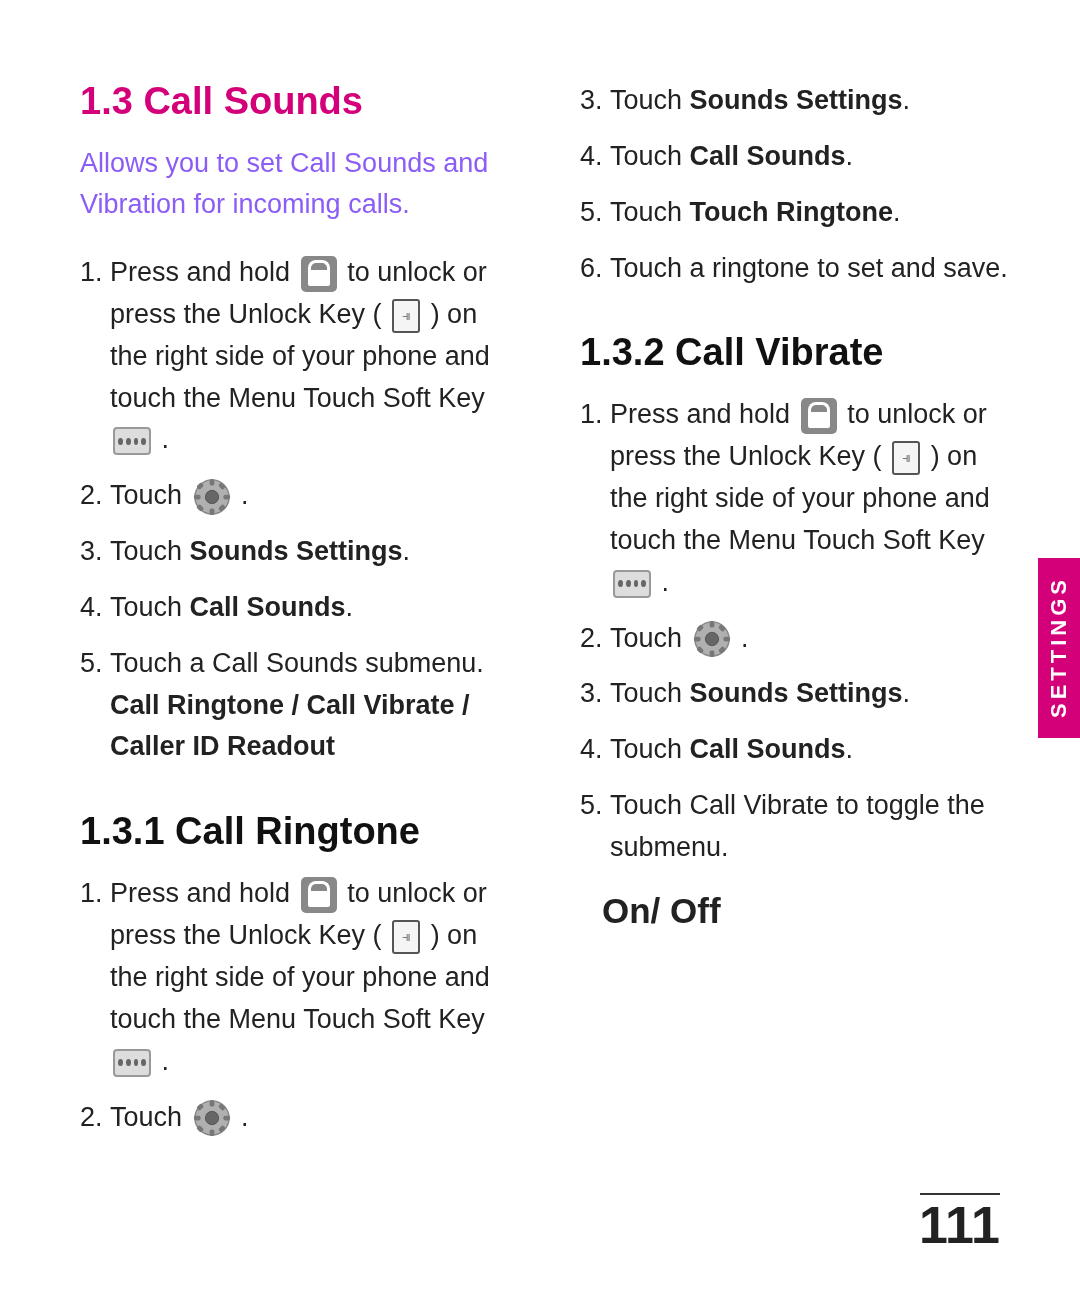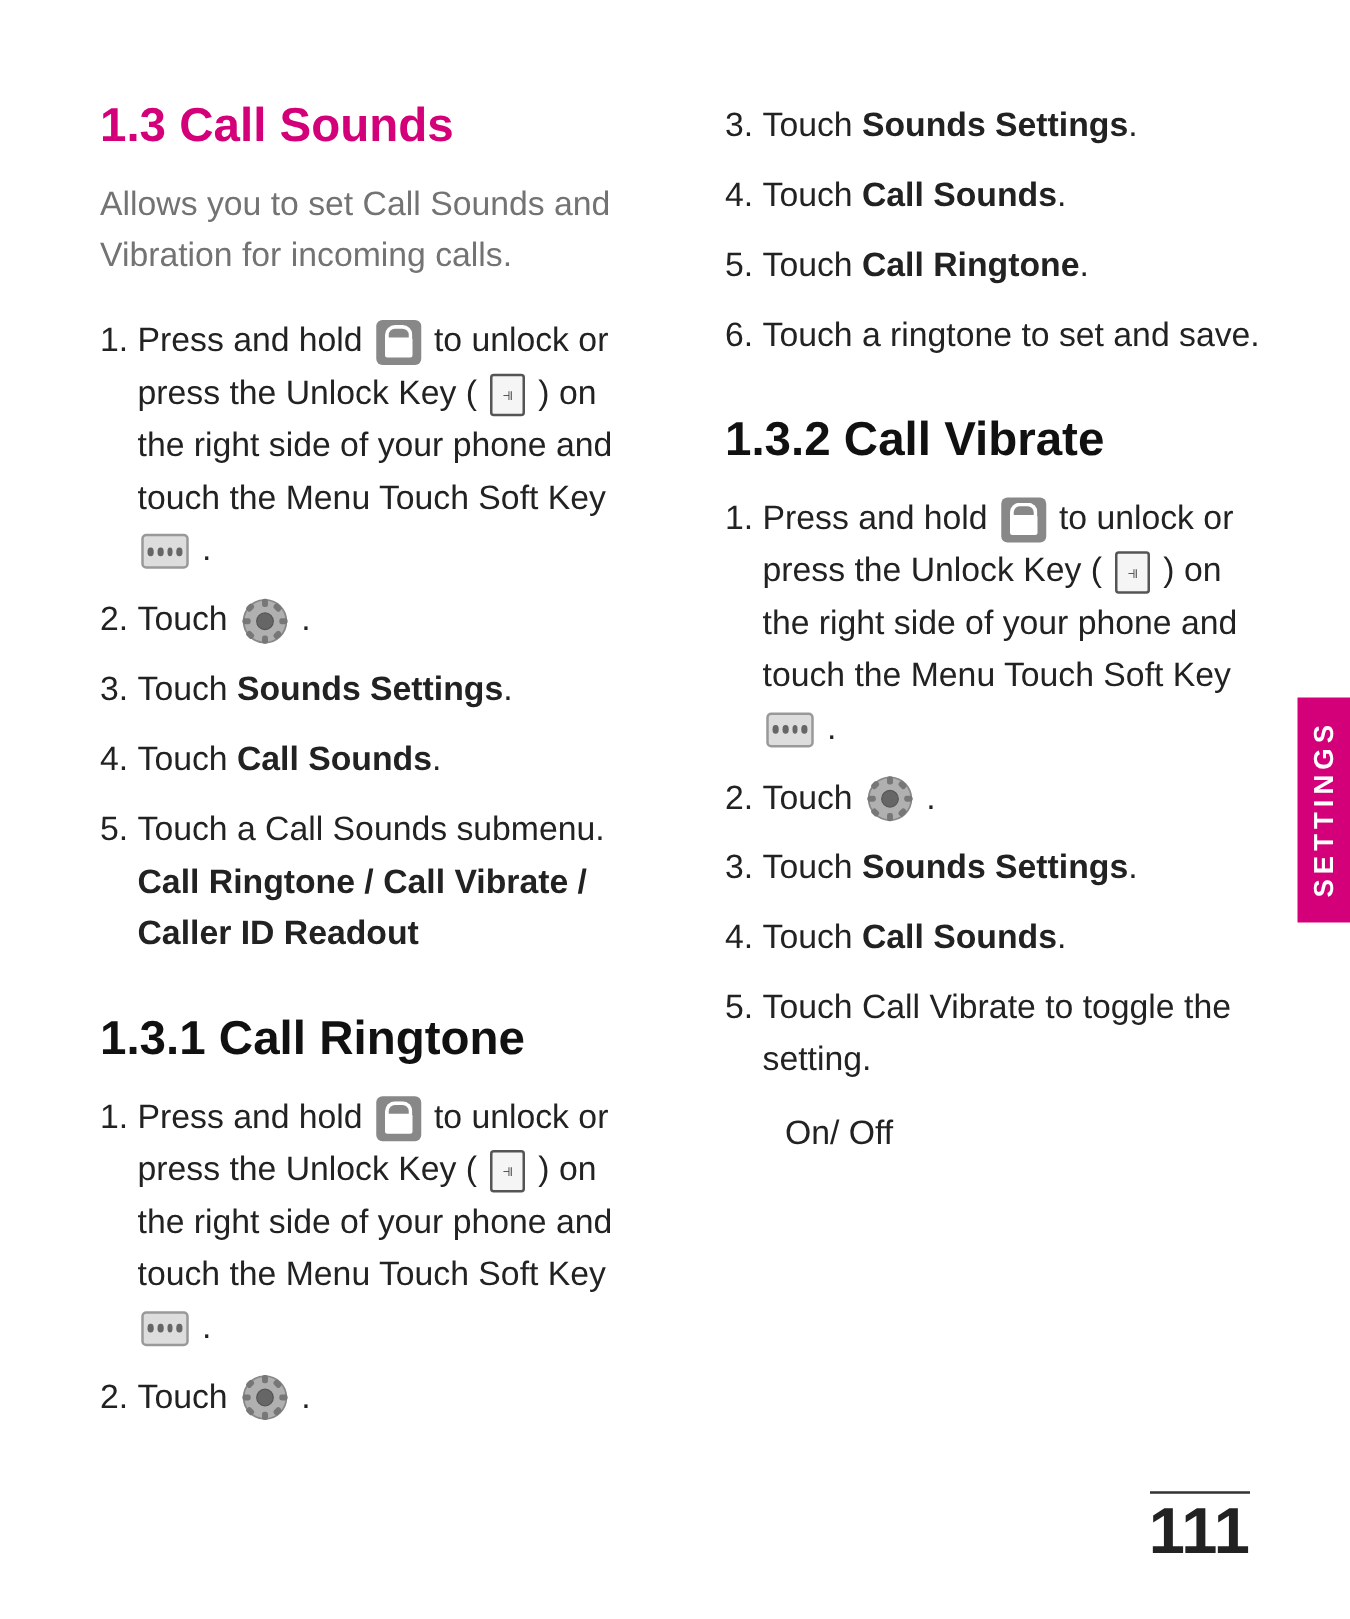--- a/index.html
+++ b/index.html
@@ -43,21 +43,21 @@
       color: #d4007a;
       font-size: 38px;
       font-weight: bold;
       margin-bottom: 20px;
     }
 
     .intro-text {
       font-size: 27px;
       line-height: 1.5;
       margin-bottom: 28px;
-      color: #737373;
+      color: #8b5cf6;
     }
 
     
     .subsection-heading {
       font-size: 38px;
       font-weight: bold;
       margin-top: 28px;
       margin-bottom: 20px;
       color: #111;
     }
@@ -217,24 +217,24 @@
     .page-divider {
       position: absolute;
       bottom: 100px;
       right: 80px;
       width: 80px;
       height: 2px;
       background: #333;
     }
 
     .on-off {
-      font-weight: normal;
-      font-size: 27px;
+      font-weight: bold;
+      font-size: 35px;
       margin-top: 8px;
-      margin-left: 48px;
+      margin-left: 22px;
     }
   </style>
 </head>
 <body>
 
 <div class="page-container">
 
   <div class="left-column">
     <div class="section-title">1.3 Call Sounds</div>
     <div class="intro-text">Allows you to set Call Sounds and Vibration for incoming calls.</div>
@@ -356,21 +356,21 @@
     <div class="list-item">
       <span class="list-item-number">4.</span>
       <span class="list-item-content">
         Touch <span class="bold-text">Call Sounds</span>.
       </span>
     </div>
 
     <div class="list-item">
       <span class="list-item-number">5.</span>
       <span class="list-item-content">
-        Touch <span class="bold-text">Call Ringtone</span>.
+        Touch <span class="bold-text">Touch Ringtone</span>.
       </span>
     </div>
 
     <div class="list-item">
       <span class="list-item-number">6.</span>
       <span class="list-item-content">
         Touch a ringtone to set and save.
       </span>
     </div>
 
@@ -426,21 +426,21 @@
     <div class="list-item">
       <span class="list-item-number">4.</span>
       <span class="list-item-content">
         Touch <span class="bold-text">Call Sounds</span>.
       </span>
     </div>
 
     <div class="list-item">
       <span class="list-item-number">5.</span>
       <span class="list-item-content">
-        Touch Call Vibrate to toggle the setting.
+        Touch Call Vibrate to toggle the submenu.
       </span>
     </div>
 
     <div class="on-off">On/ Off</div>
 
   </div>
 </div>
 
 <div class="side-tab">
   <span class="side-tab-text">SETTINGS</span>

